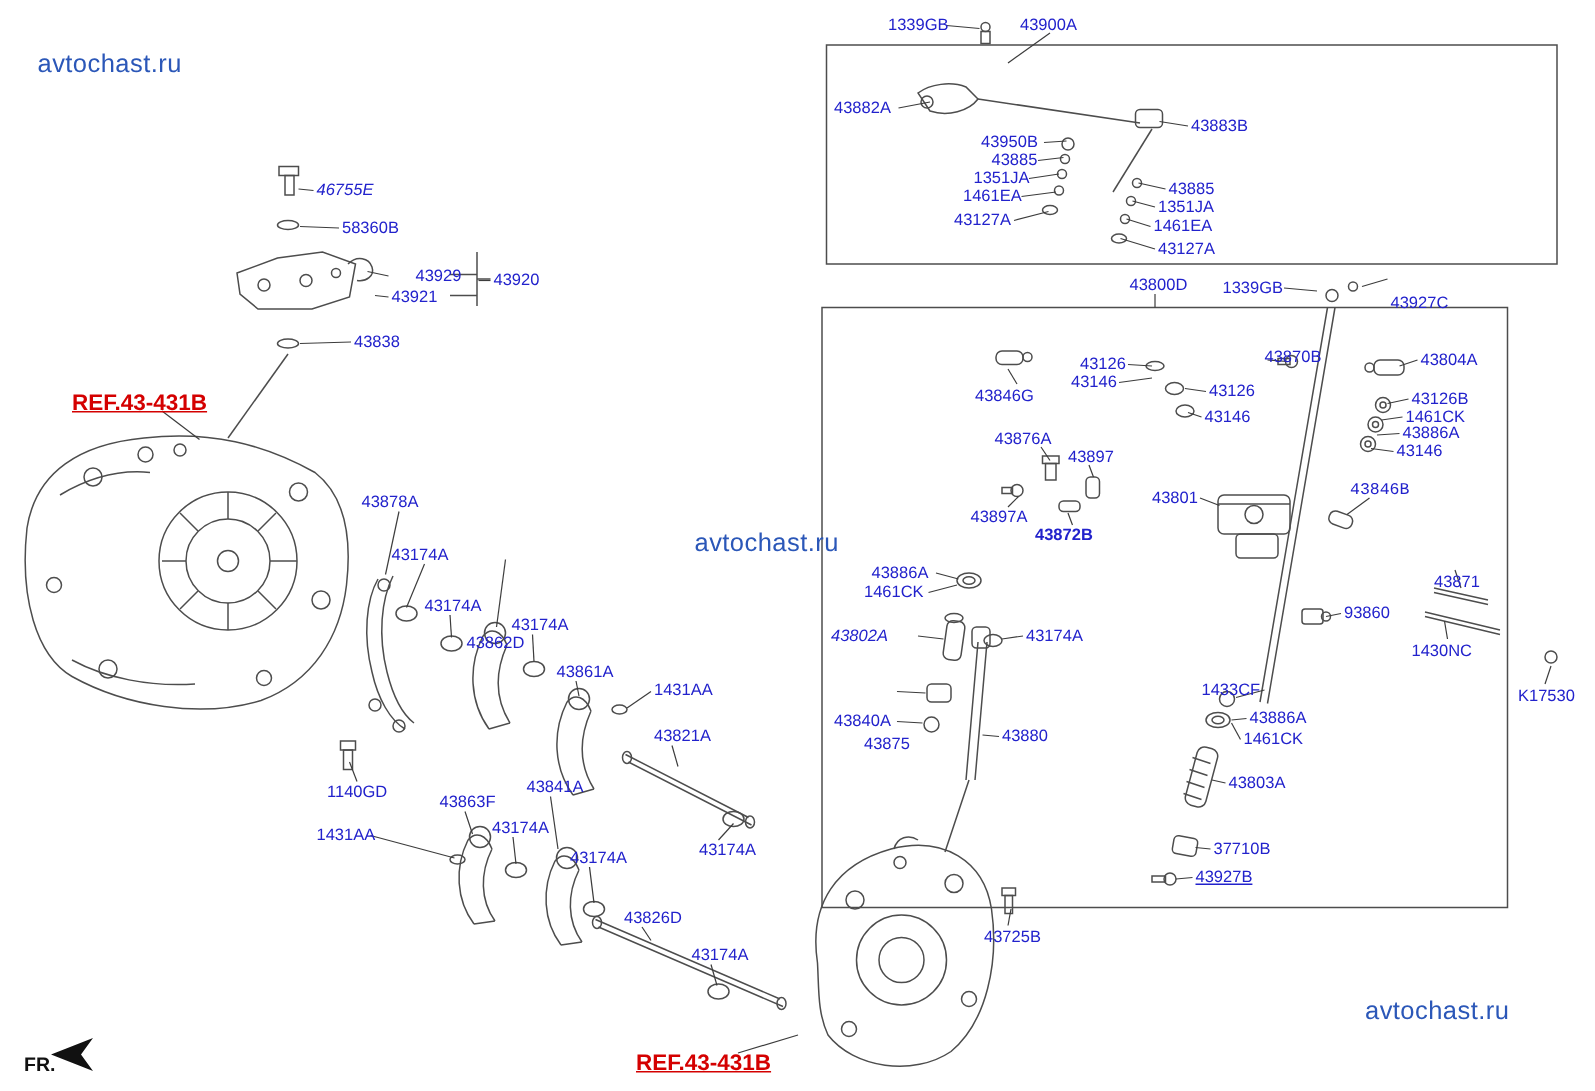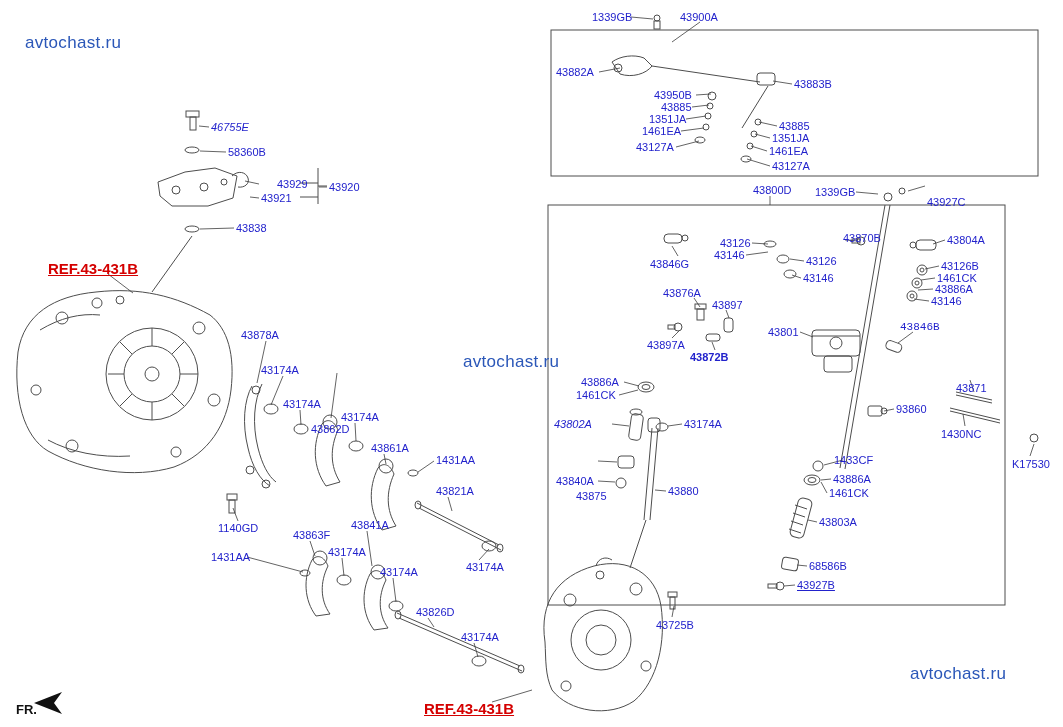--- a/index.html
+++ b/index.html
@@ -293,28 +293,28 @@
       <span class="part-label" style="left: 647px; top: 339px;">43897A</span>
       <span class="part-label" style="left: 690px; top: 351px; font-weight: bold;">43872B</span>
       <span class="part-label" style="left: 956px; top: 382px;">43871</span>
       <span class="part-label" style="left: 581px; top: 376px;">43886A</span>
       <span class="part-label" style="left: 576px; top: 389px;">1461CK</span>
       <span class="part-label" style="left: 896px; top: 403px;">93860</span>
       <span class="part-label" style="left: 554px; top: 418px; font-style: italic;">43802A</span>
       <span class="part-label" style="left: 684px; top: 418px;">43174A</span>
       <span class="part-label" style="left: 941px; top: 428px;">1430NC</span>
       <span class="part-label" style="left: 576px; top: 455px; margin-top: 35px;">43875</span>
-      <span class="part-label" style="left: 834px; top: 454px;">1433CF</span>
+      <span class="part-label" style="left: 801px; top: 454px;">1433CF</span>
       <span class="part-label" style="left: 1012px; top: 458px;">K17530</span>
       <span class="part-label" style="left: 556px; top: 475px;">43840A</span>
       <span class="part-label" style="left: 833px; top: 473px;">43886A</span>
       <span class="part-label" style="left: 668px; top: 485px;">43880</span>
       <span class="part-label" style="left: 829px; top: 487px;">1461CK</span>
       <span class="part-label" style="left: 819px; top: 516px;">43803A</span>
-      <span class="part-label" style="left: 809px; top: 560px;">68586B</span>
+      <span class="part-label" style="left: 809px; top: 560px;">37710B</span>
       <span class="part-label" style="left: 797px; top: 579px; text-decoration: underline;">43927B</span>
       <span class="part-label" style="left: 656px; top: 619px;">43725B</span>
       <span class="part-label" style="left: 211px; top: 121px; font-style: italic;">46755E</span>
       <span class="part-label" style="left: 228px; top: 146px;">58360B</span>
       <span class="part-label" style="left: 261px; top: 178px; margin-left: 16px;">43929</span>
       <span class="part-label" style="left: 261px; top: 192px;">43921</span>
       <span class="part-label" style="left: 329px; top: 181px;">43920</span>
       <span class="part-label" style="left: 236px; top: 222px;">43838</span>
       <span class="part-label" style="left: 241px; top: 329px;">43878A</span>
       <span class="part-label" style="left: 261px; top: 364px;">43174A</span>

